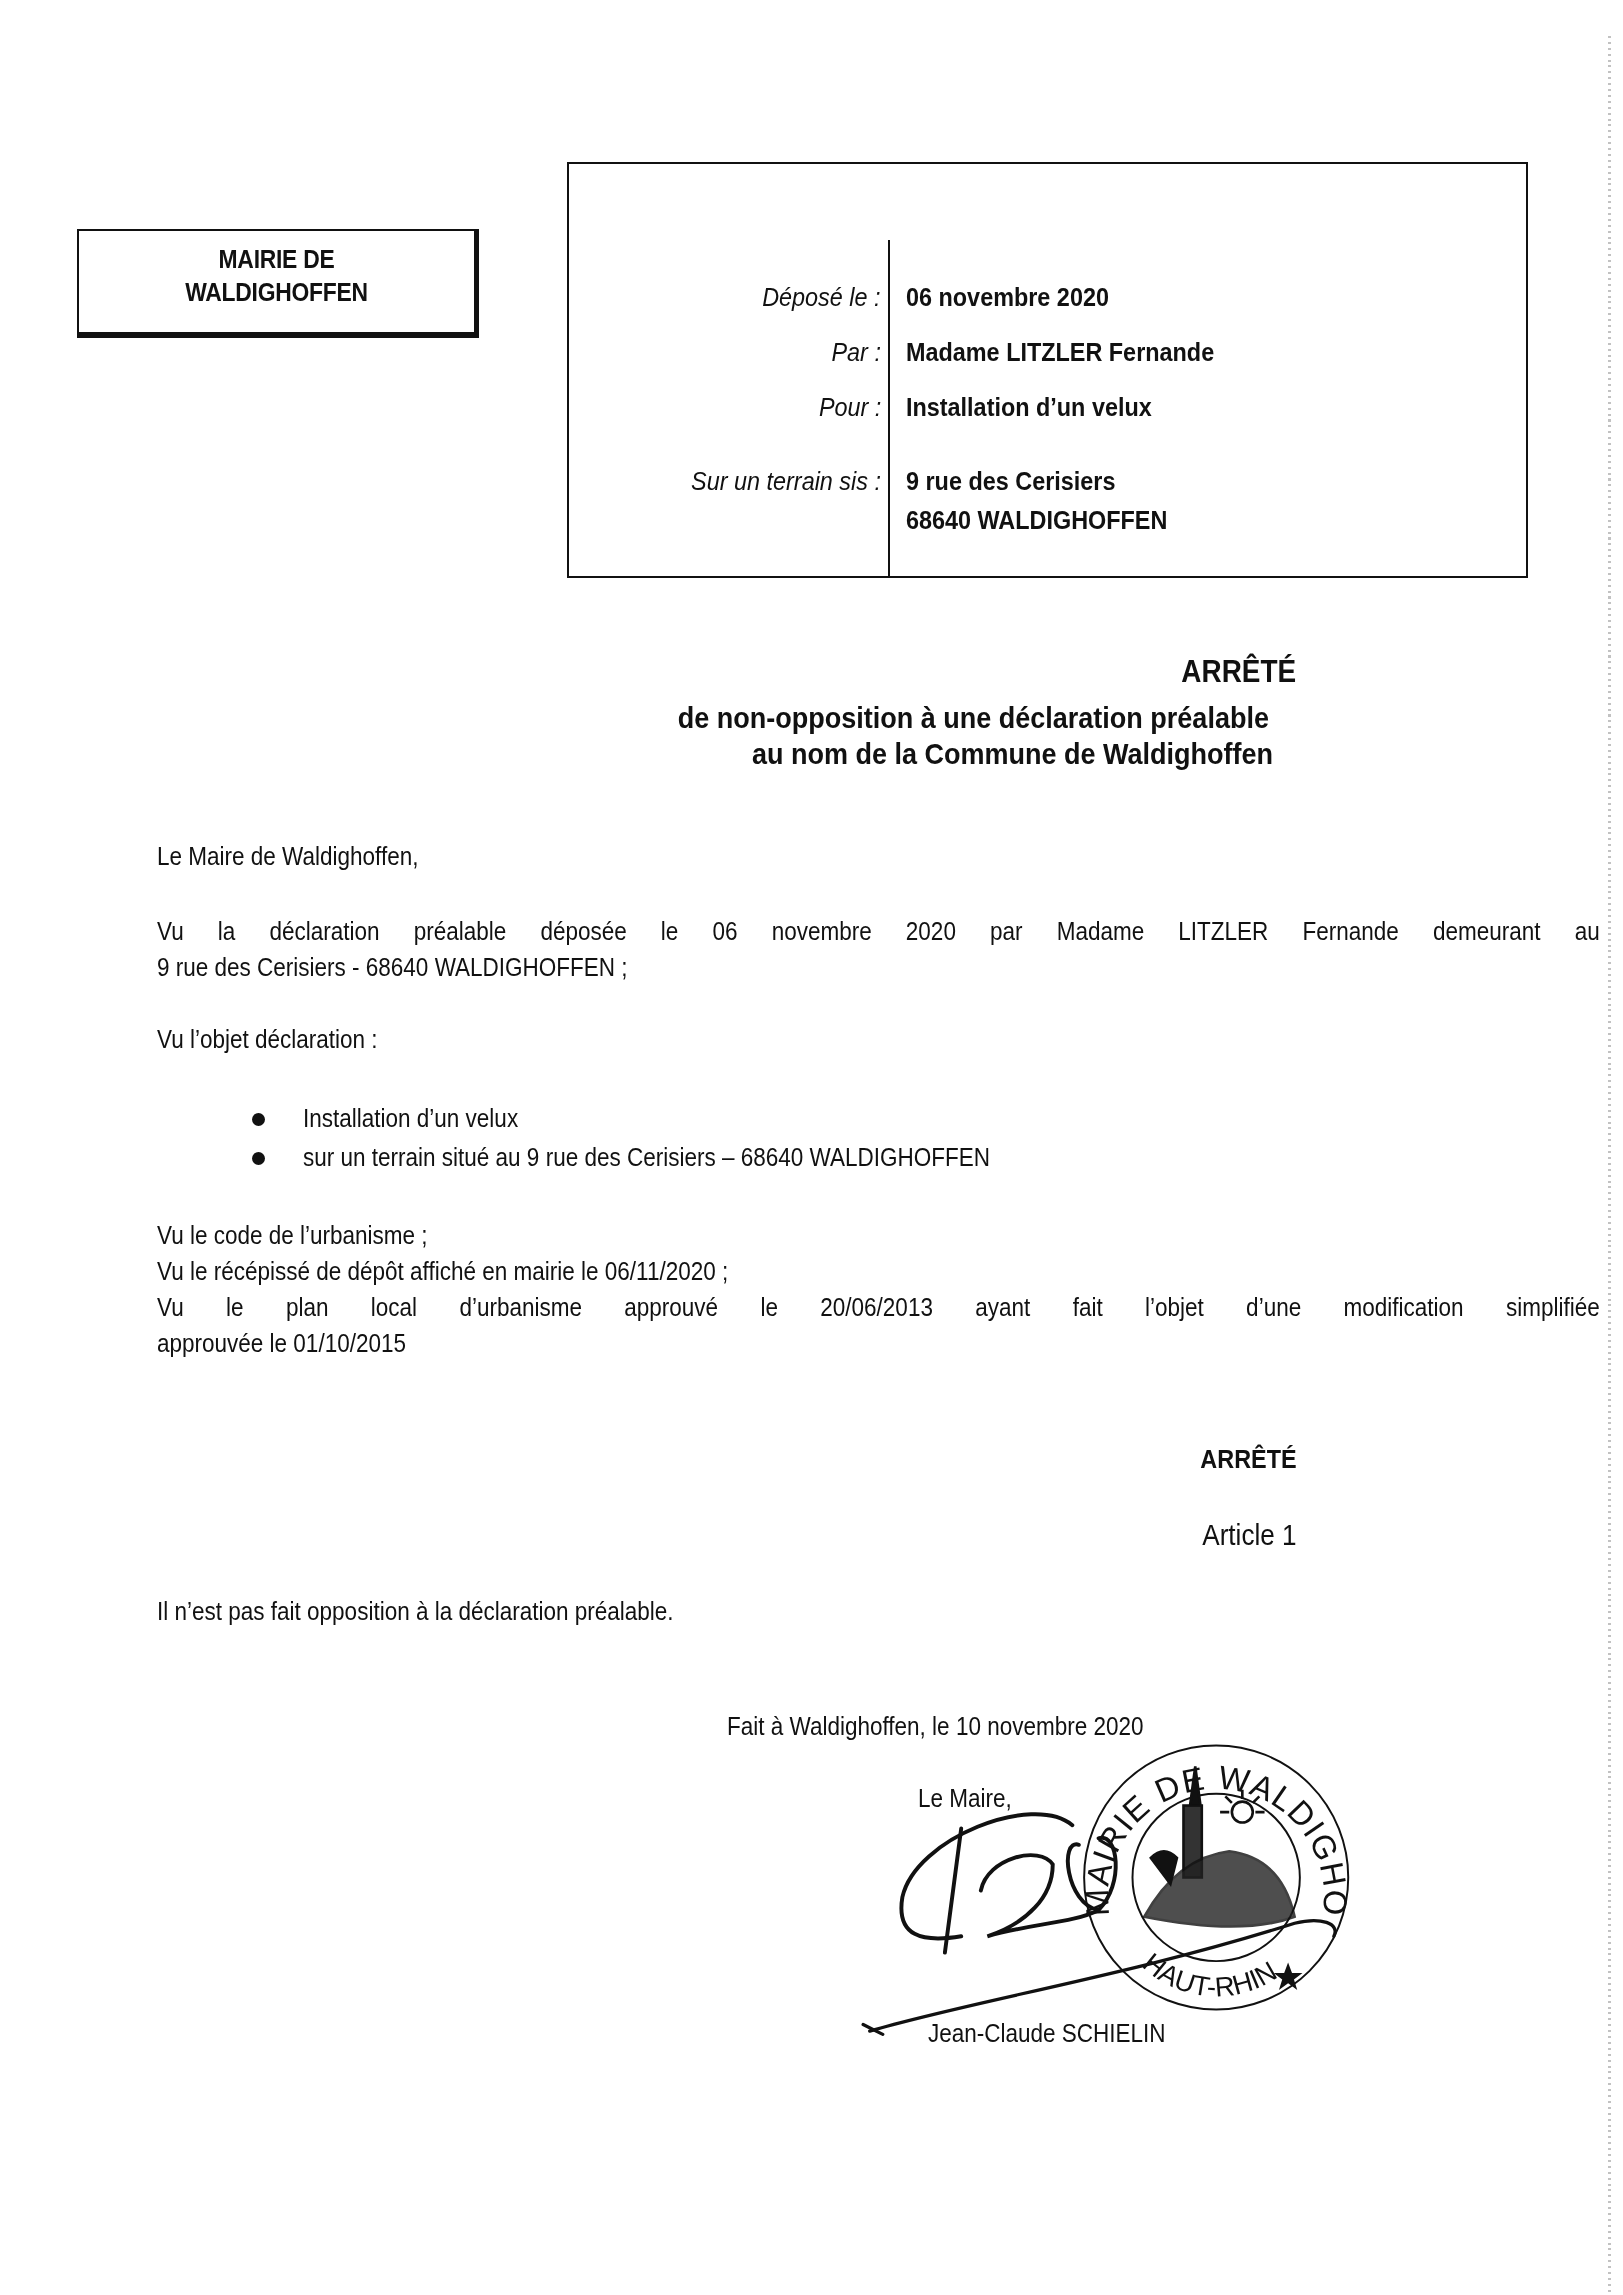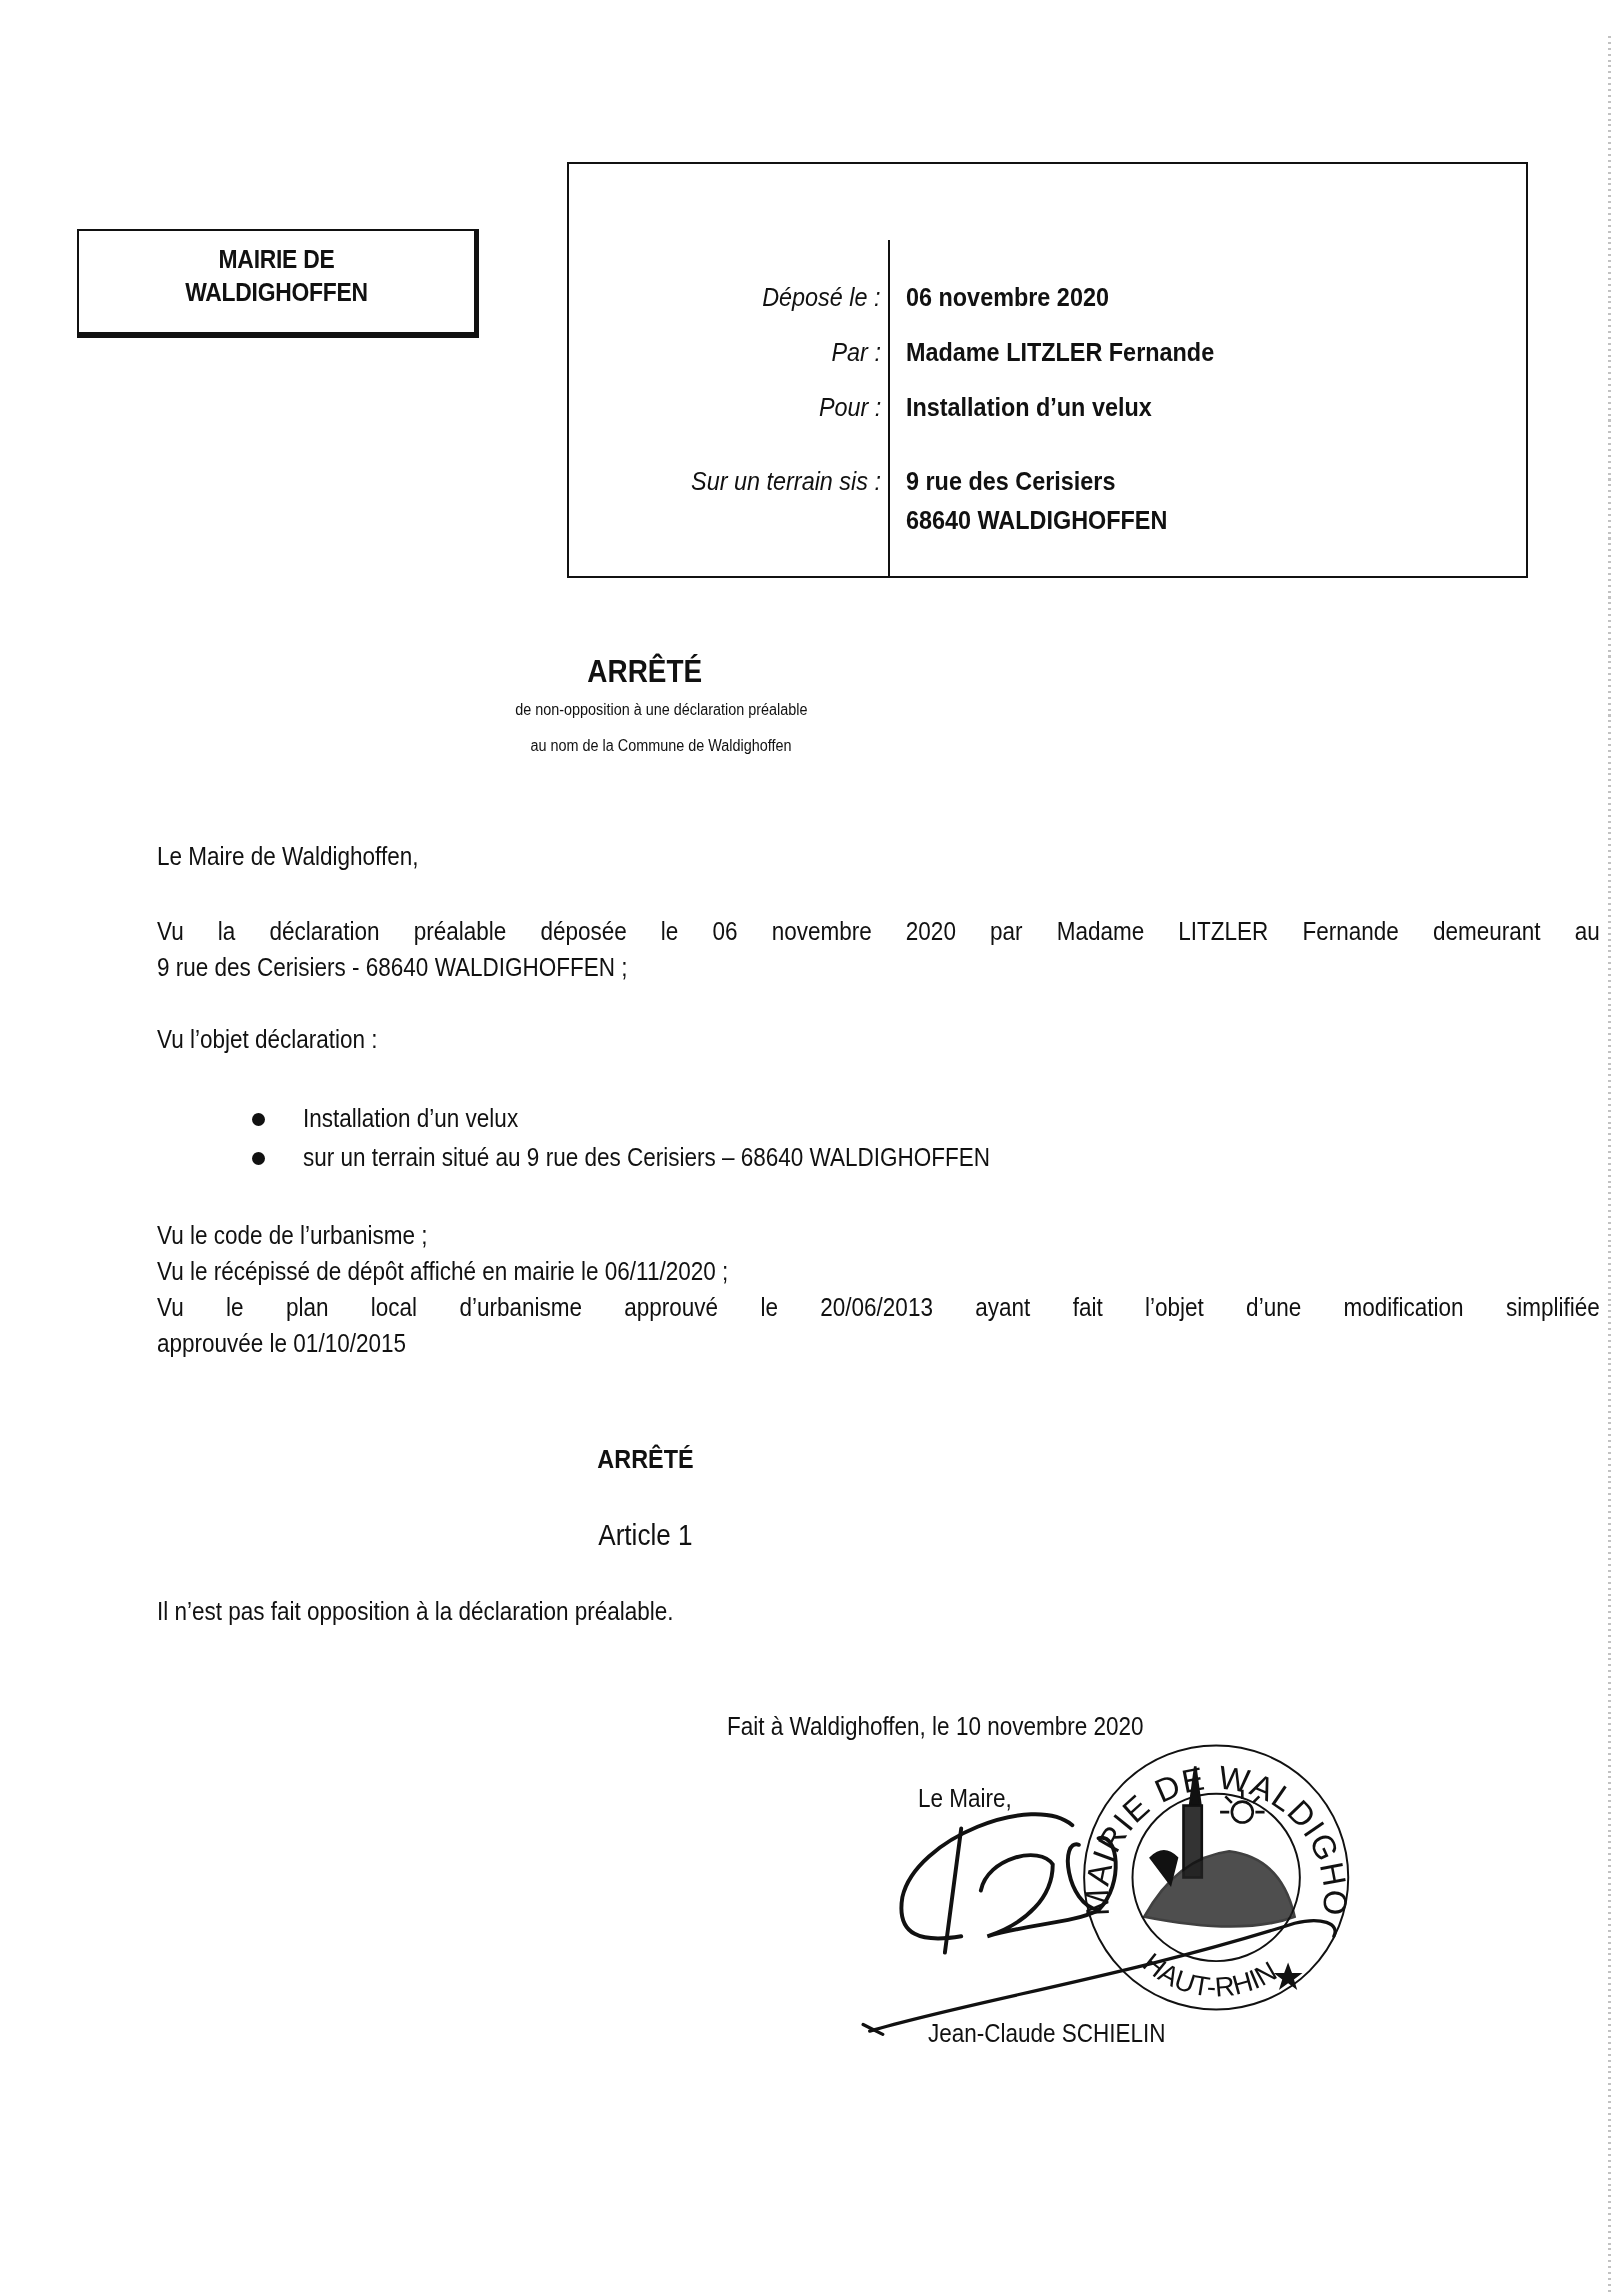--- a/index.html
+++ b/index.html
@@ -22,23 +22,23 @@
     background-color: #f3f3f3;
     background-image: radial-gradient(#9a9a9a 0.6px, transparent 0.8px);
     background-size: 5.9px 5.9px; }
   #dossier-title { position: absolute; left: 0; right: 0; top: 19.6px; text-align: center;
     font-size: 26px; font-weight: bold; transform: scaleX(0.9); }
   #dossier-divider { position: absolute; left: 319px; top: 76px; bottom: 0; width: 2px; background: #111; }
   .dl { position: absolute; right: 645px; font-size: 26px; font-style: italic; transform-origin: right; transform: scaleX(0.9); white-space: nowrap; }
   .dv { position: absolute; left: 337px; font-size: 26px; font-weight: bold; transform-origin: left; transform: scaleX(0.9); white-space: nowrap; }
 
   
-  .center { left: 0; width: 1290px; text-align: center; }
+  .center { left: 12px; width: 1290px; text-align: right; }
   .title-big { font-size: 31px; font-weight: bold; }
-  .title-sub { font-size: 16px; font-weight: normal; margin-left: 16px; }
+  .title-sub { font-size: 30px; font-weight: bold; }
   .cx { display: inline-block; transform: scaleX(0.9); }
 
   
   .body { left: 157px; font-size: 25px; white-space: nowrap; transform-origin: left; transform: scaleX(0.9); }
   .justify { left: 157px; width: 1442px; font-size: 25px; text-align: justify; text-align-last: justify; white-space: nowrap; transform-origin: left; transform: scaleX(0.9); }
   .bullet { left: 252px; width: 13px; height: 13px; border-radius: 50%; background: #111; }
   .bullet-text { left: 303px; font-size: 25px; white-space: nowrap; transform-origin: left; transform: scaleX(0.9); }
 
   
   #scan-edge { left: 1608px; top: 36px; width: 2.6px; height: 2260px;

